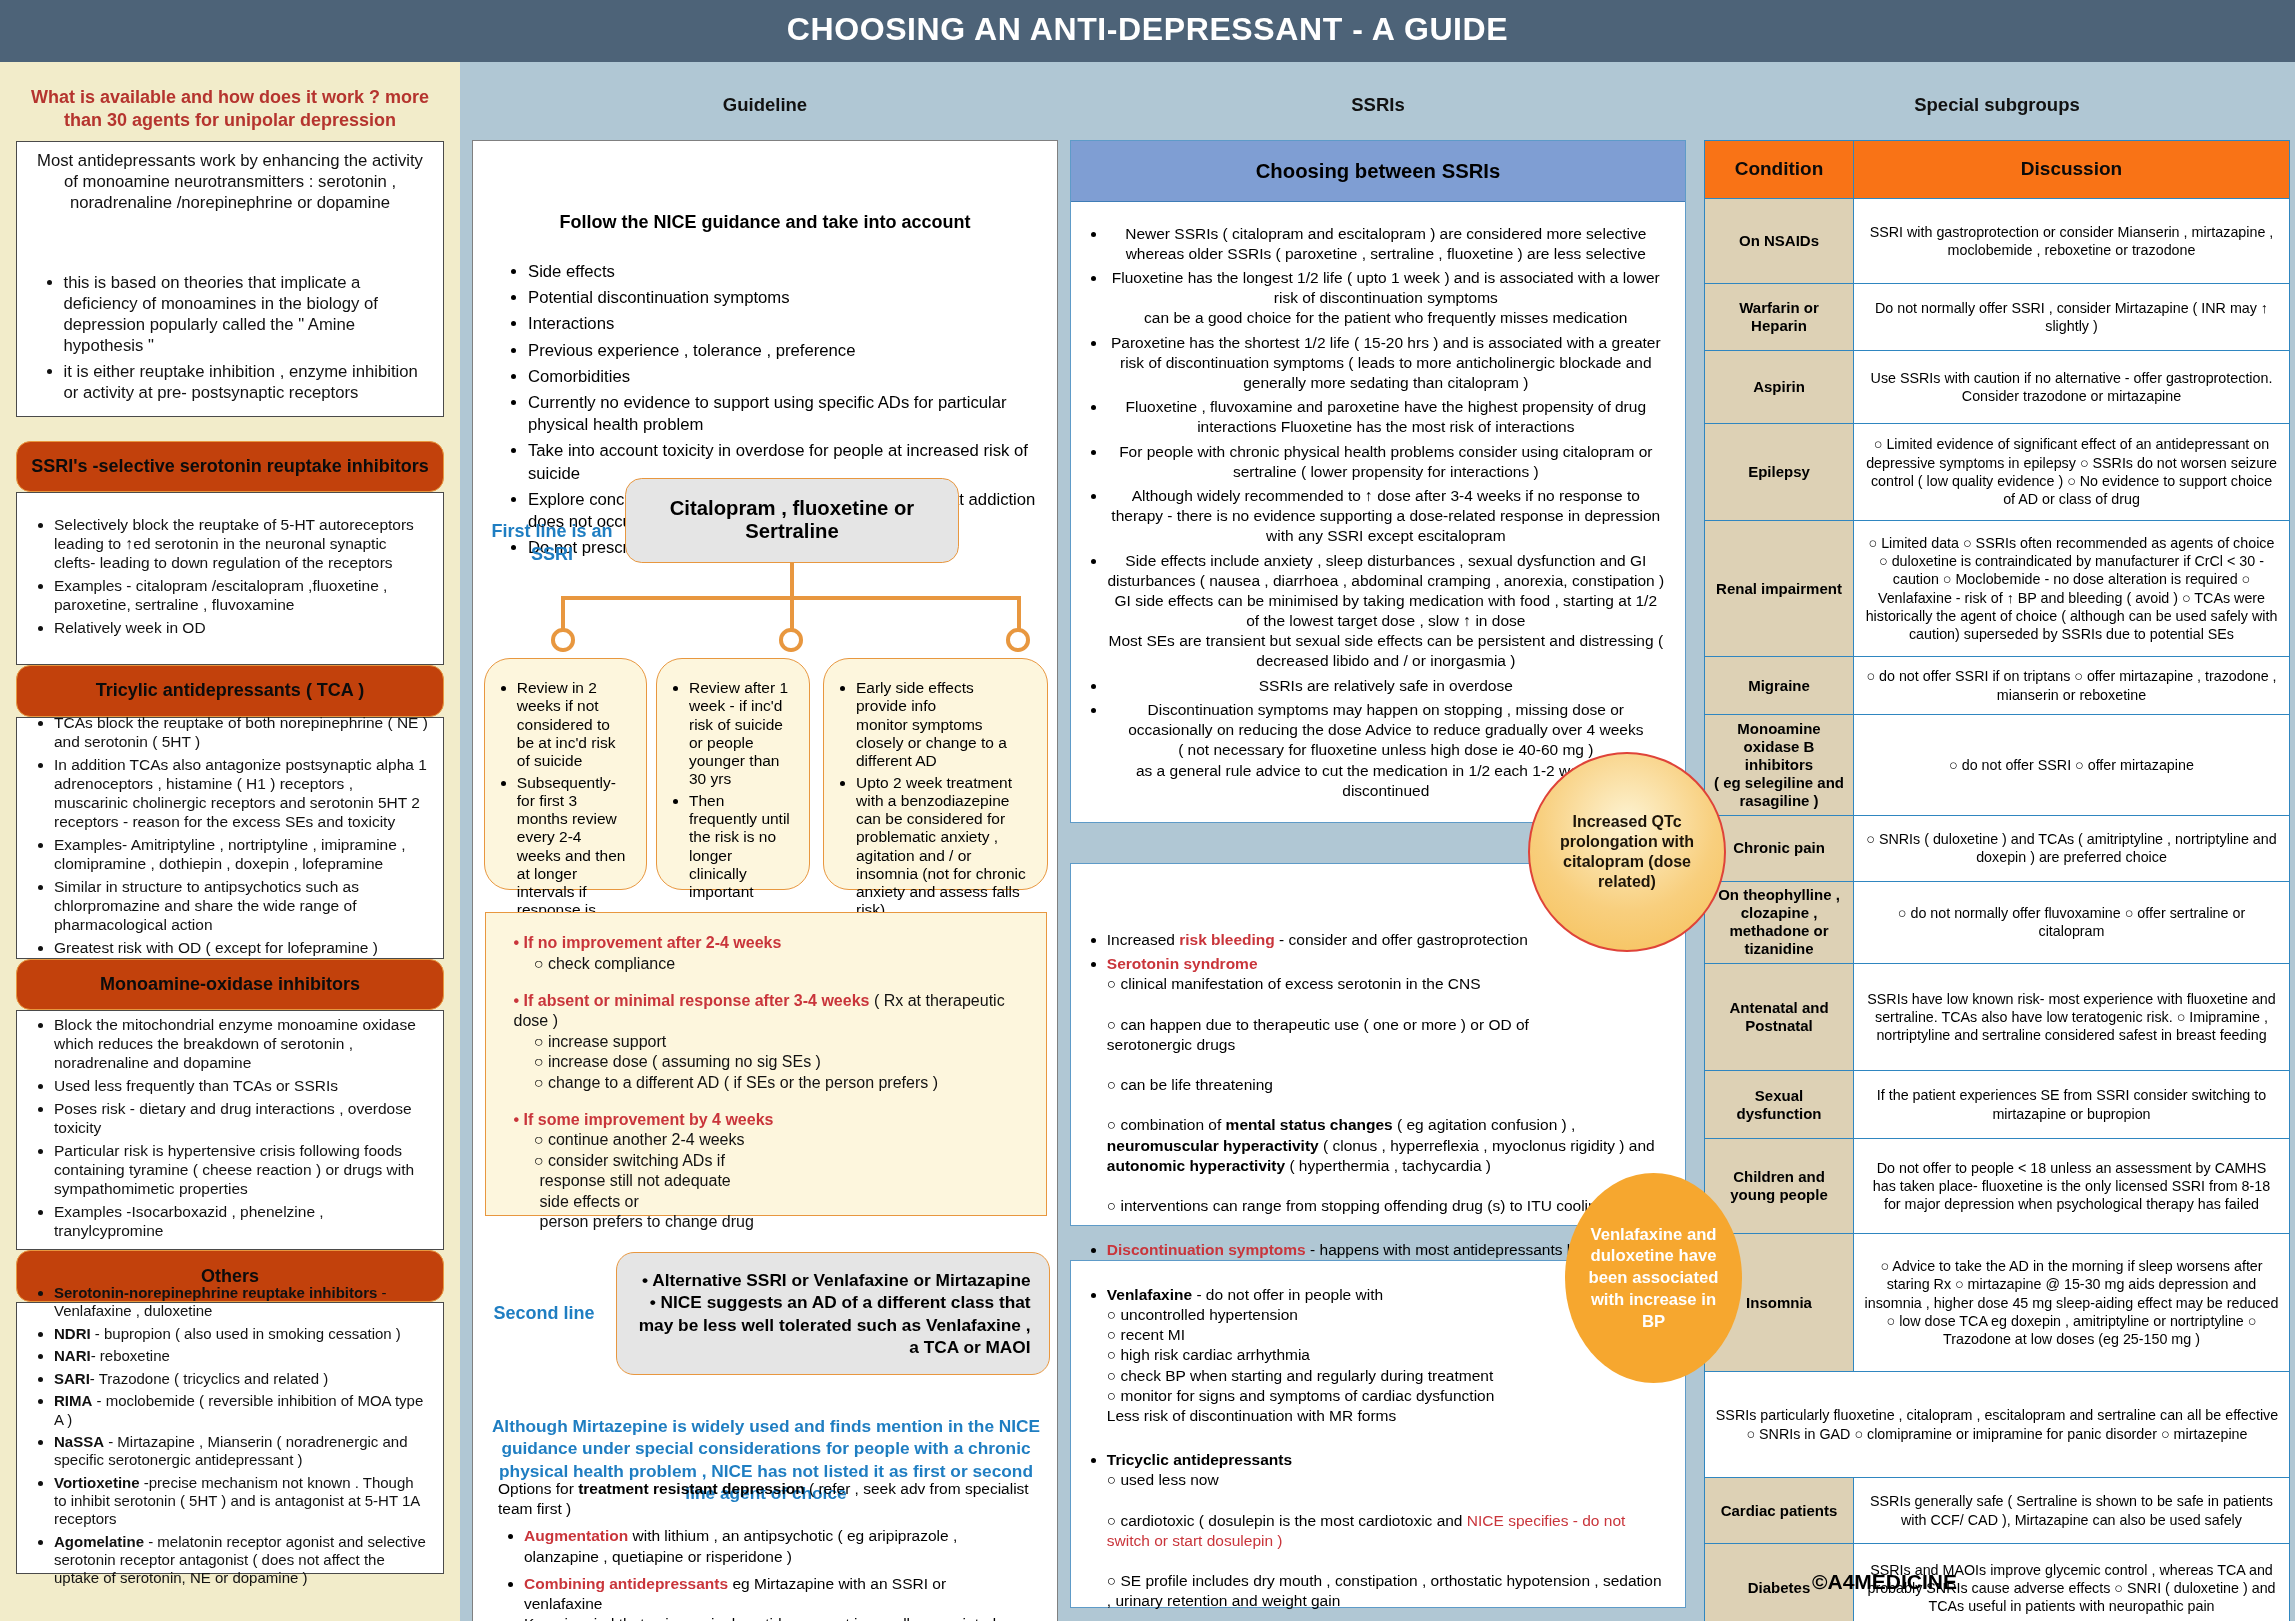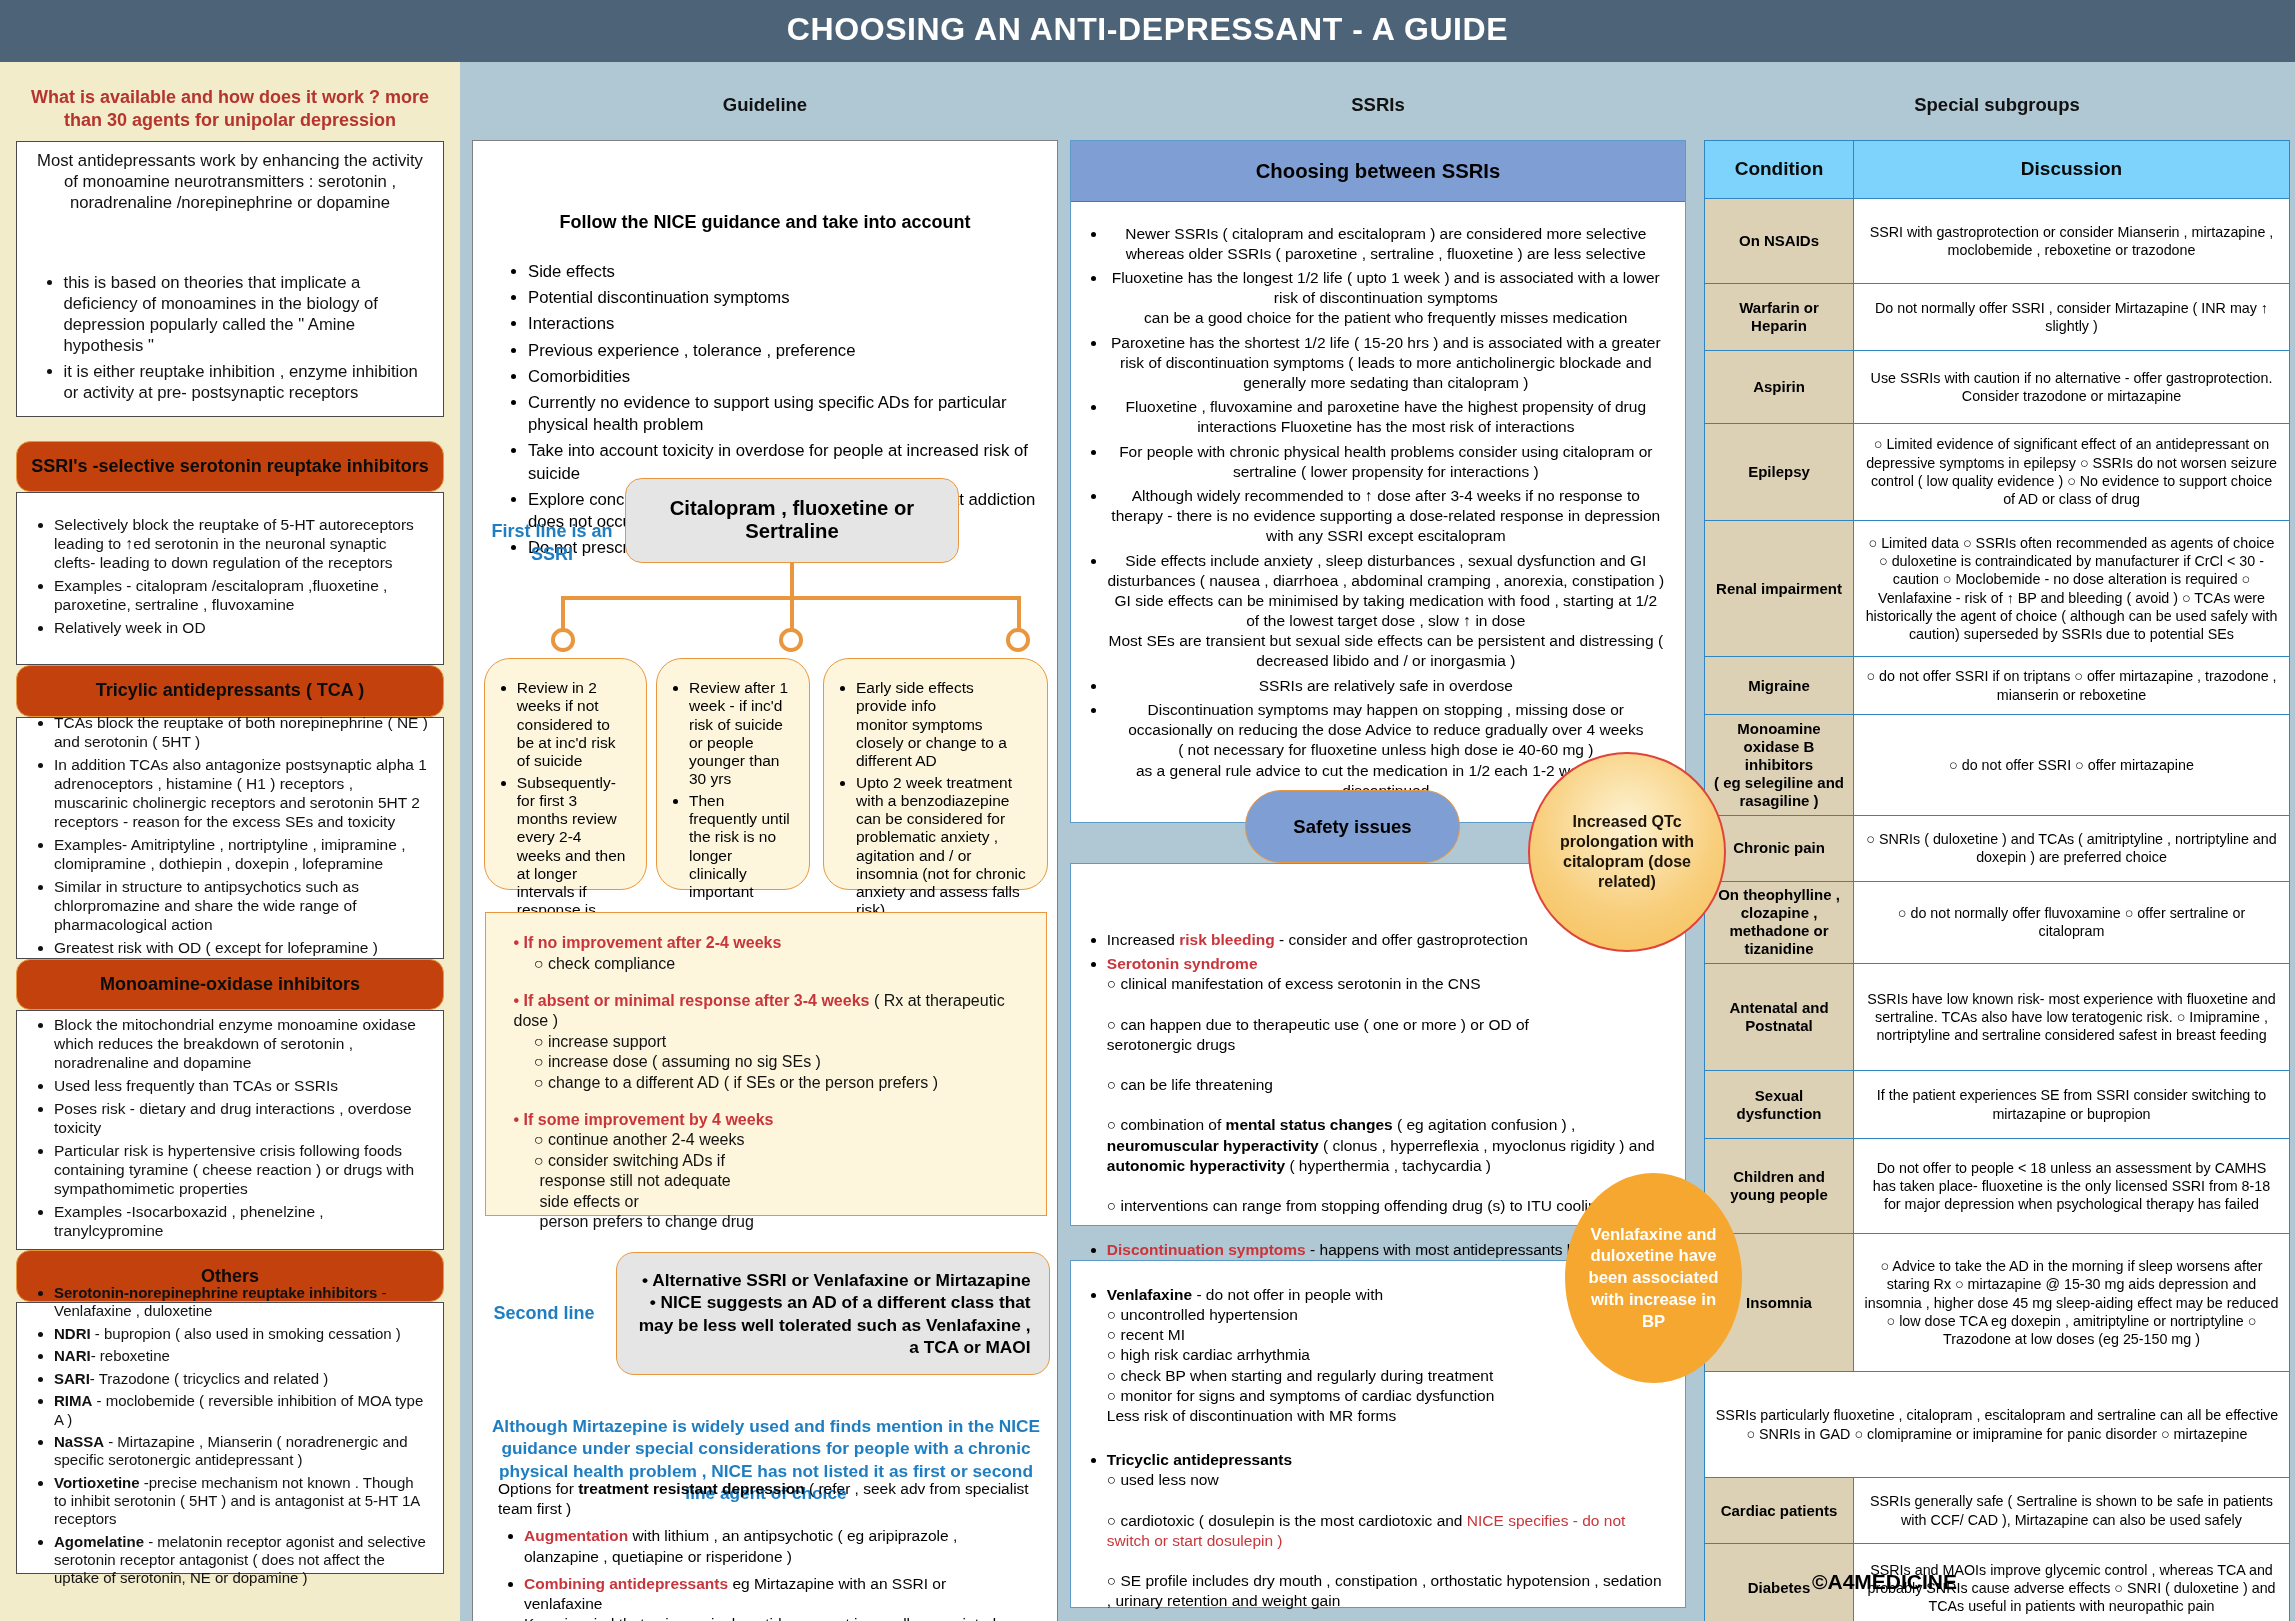--- a/index.html
+++ b/index.html
@@ -74,21 +74,21 @@
   .pC-body ul.b{padding-left:21.5px;}
   .pC-body li{margin-bottom:18px;}
   .redtx{color:#c9353b;}
 
   
   .tbl{position:absolute; left:1704px; top:140px; width:586px; border:1.2px solid #2f86c0; box-sizing:border-box; background:#fff;}
   .trow{display:flex; border-bottom:1.2px solid #2f86c0;}
   .trow:last-child{border-bottom:none;}
   .tc{width:149px; background:#ddd1b5; border-right:1.2px solid #2f86c0; display:flex; align-items:center; justify-content:center; text-align:center; font-weight:bold; font-size:15px; line-height:1.2; padding:4.8px 6px; box-sizing:border-box; white-space:pre-line;}
   .td{flex:1; background:#ffffff; display:flex; align-items:center; justify-content:center; text-align:center; font-size:14.3px; line-height:1.28; padding:6px 9.6px; box-sizing:border-box;}
-  .thead .tc,.thead .td{background:#7dd3fc; color:#0b0b0b; font-weight:bold; font-size:19px;}
+  .thead .tc,.thead .td{background:#f97316; color:#0b0b0b; font-weight:bold; font-size:19px;}
   .thead{height:57px;}
   .footer{position:absolute; left:1812px; top:1570px; font-size:21px; font-weight:bold; color:#000;}
 </style>
 </head>
 <body>
 
 <div class="page">
   <div class="band"></div>
   <div class="title">CHOOSING AN ANTI-DEPRESSANT - A GUIDE</div>
 
@@ -258,21 +258,20 @@
 GI side effects can be minimised by taking medication with food , starting at 1/2 of the lowest target dose , slow ↑ in dose
 Most SEs are transient but sexual side effects can be persistent and distressing ( decreased libido and / or inorgasmia )</li>
         <li>SSRIs are relatively safe in overdose</li>
         <li>Discontinuation symptoms may happen on stopping , missing dose or occasionally on reducing the dose Advice to reduce gradually over 4 weeks
 ( not necessary for fluoxetine unless high dose ie 40-60 mg )
 as a general rule advice to cut the medication in 1/2 each 1-2 weeks until discontinued</li>
       </ul>
     </div>
   </div>
 
-  <div class="pill">Safety issues</div>
   <div class="qtc">Increased QTc prolongation with citalopram (dose related)</div>
 
   <div class="s-panel pB">
     <div class="pB-body">
       <ul class="b">
         <li><span>Increased </span><span class="redlead">risk bleeding</span><span> - consider and offer gastroprotection</span></li>
         <li><span class="redlead">Serotonin syndrome</span>
           <div class="s-sub">○ clinical manifestation of excess serotonin in the CNS</div>
           <div class="s-sub">○ can happen due to therapeutic use ( one or more ) or OD of
 serotonergic drugs</div>

